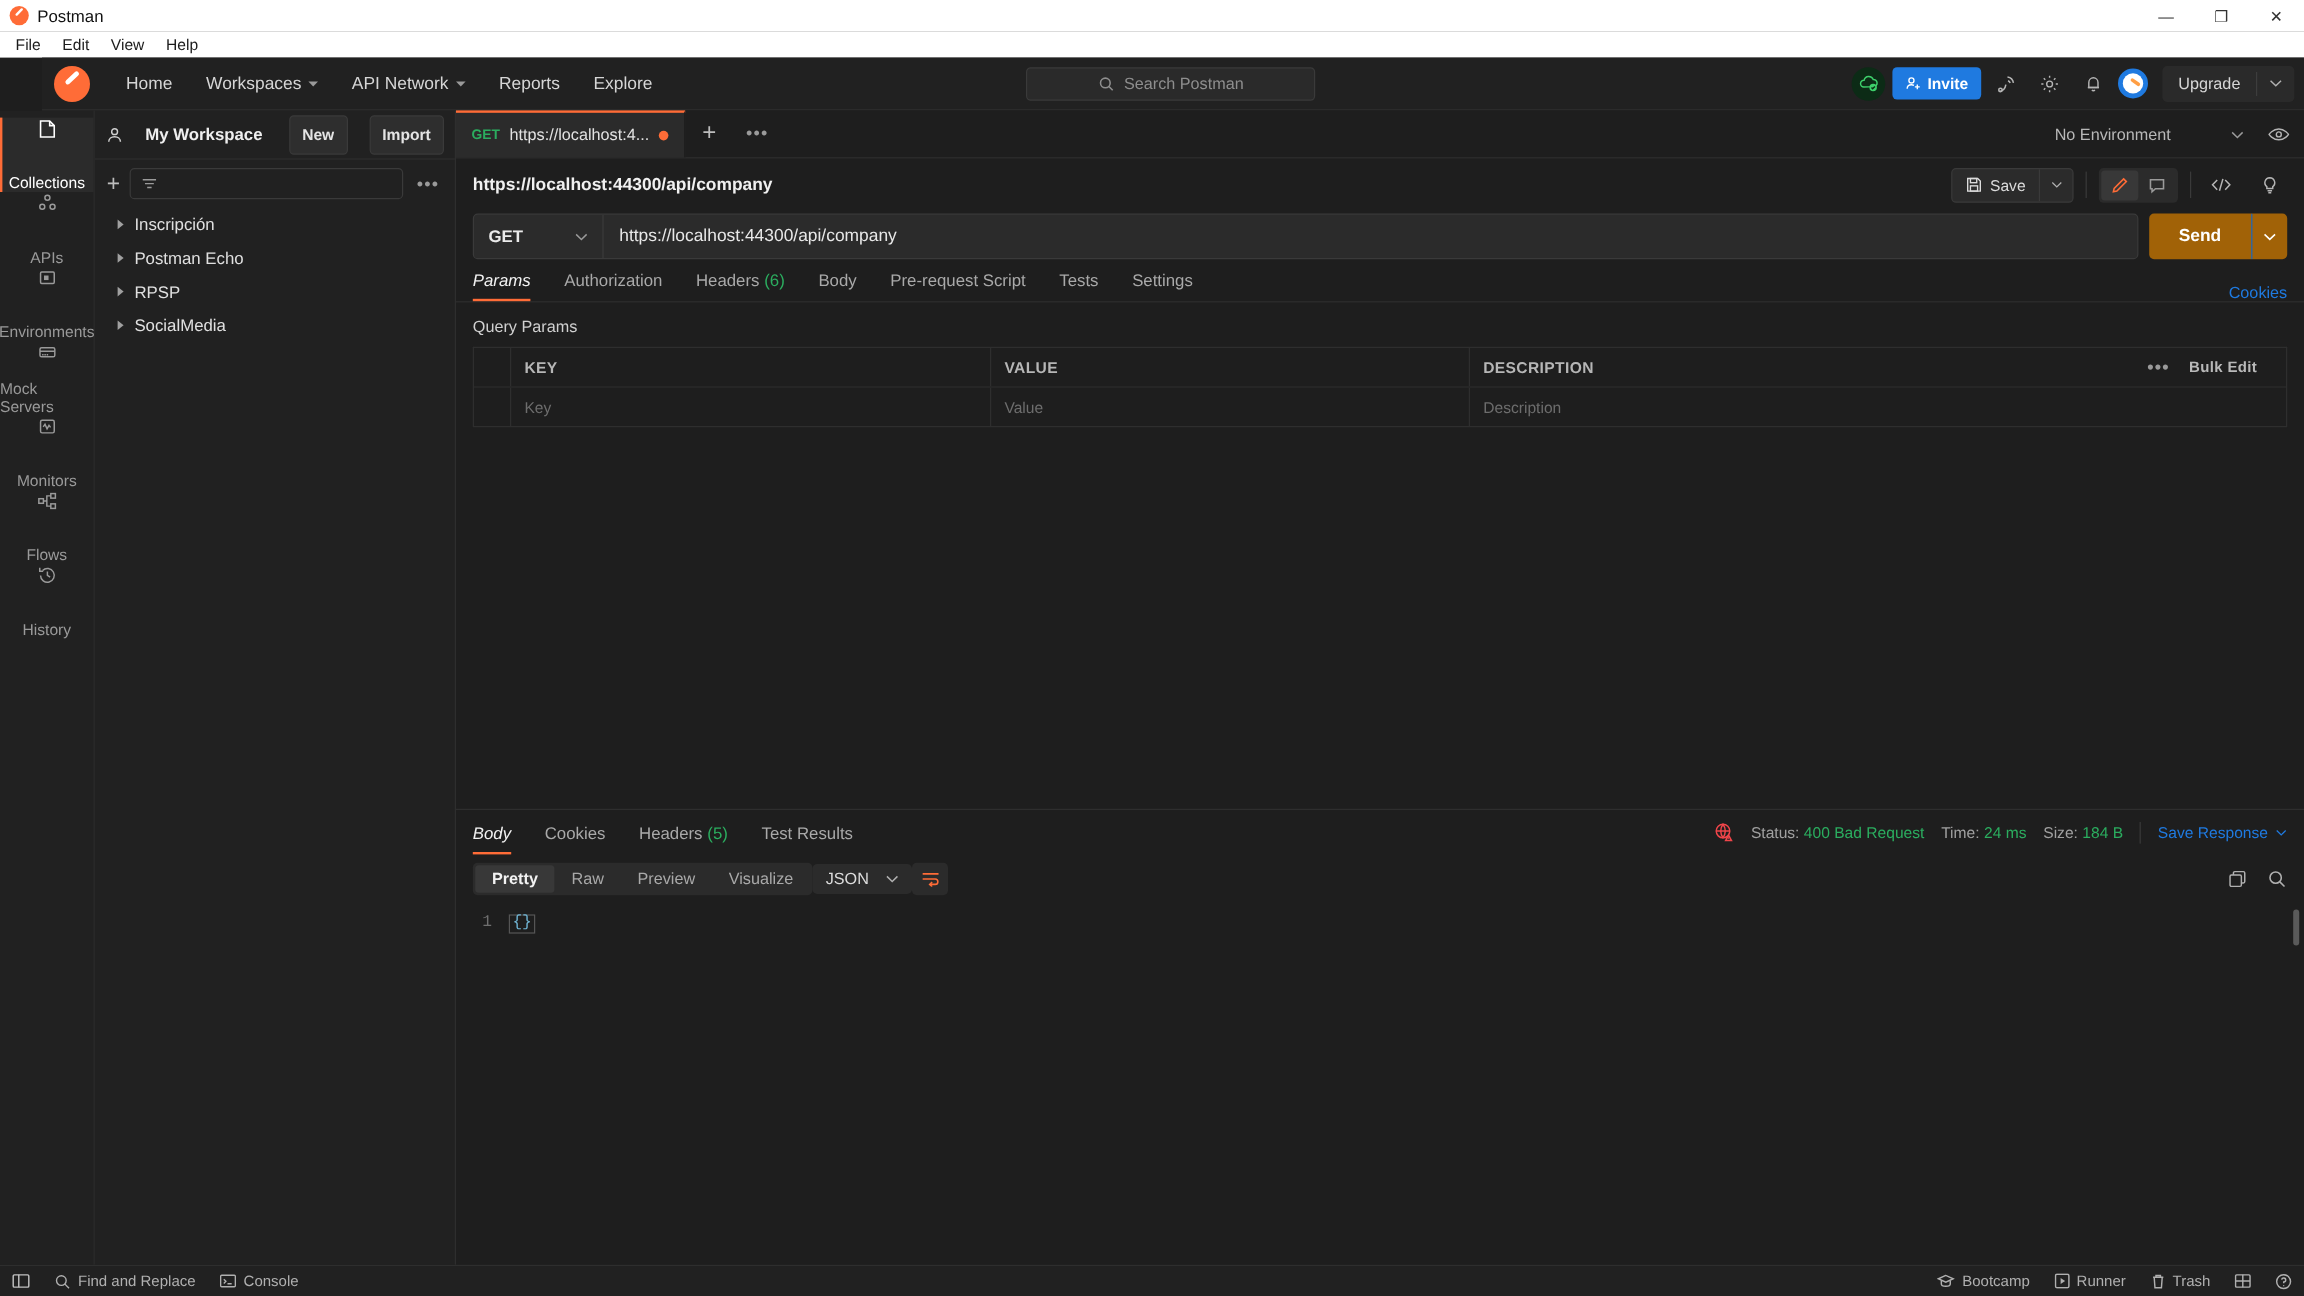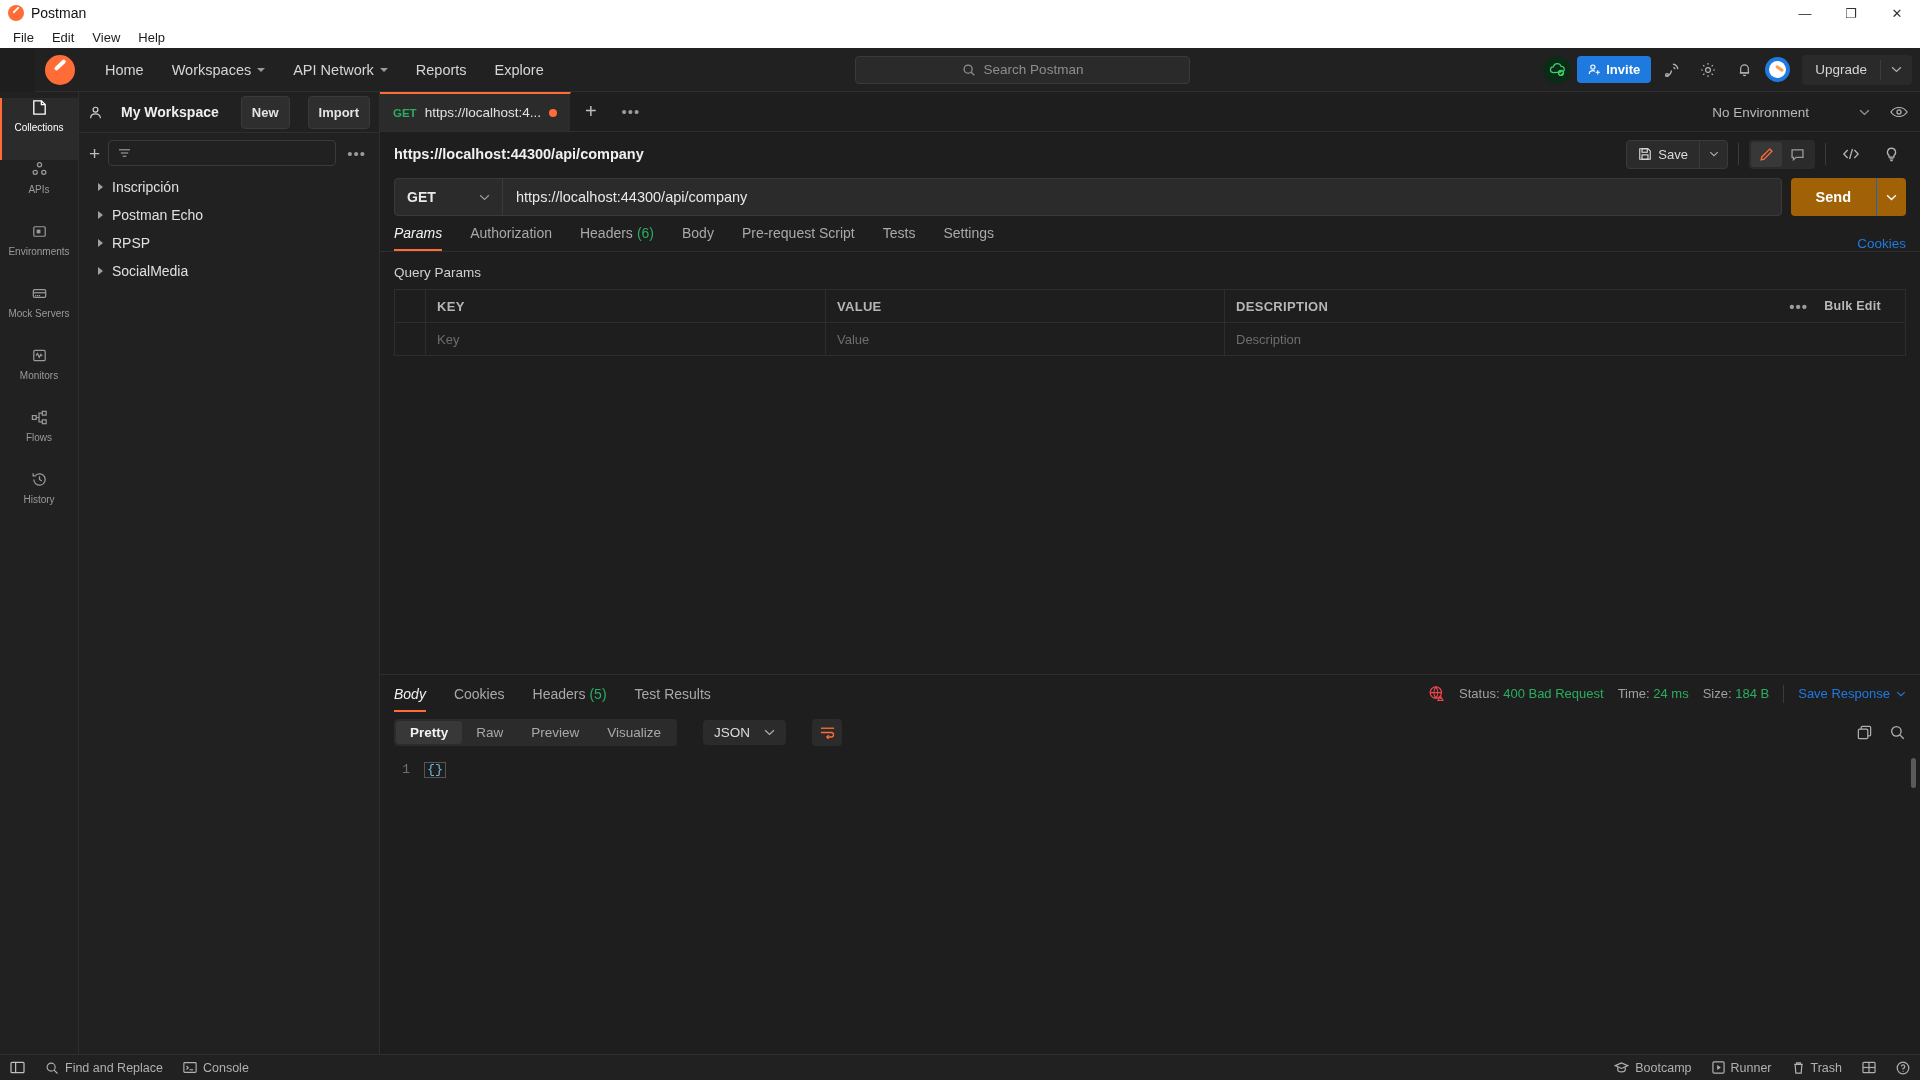--- a/index.html
+++ b/index.html
@@ -47,21 +47,21 @@
   .pm-logo::after {
     content: ""; position: absolute; left: 8px; top: 8px; width: 14px; height: 3.5px;
     background: #fff; transform: rotate(-43deg); border-radius: 2px;
   }
   .navitem {
     display: flex; align-items: center; gap: 6px; padding: 0 14px; height: 44px;
     font-size: 14.5px; color: #d6d6d6; cursor: pointer;
   }
   .caret { width: 0; height: 0; border-left: 4px solid transparent;
     border-right: 4px solid transparent; border-top: 4px solid #9a9a9a; }
-  .searchwrap { position: absolute; left: 820px; width: 335px; }
+  .searchwrap { position: absolute; left: 820px; width: 241px; }
   .searchbox {
     height: 28px; background: #2a2a2a; border: 1px solid #3a3a3a; border-radius: 4px;
     display: flex; align-items: center; justify-content: center; gap: 8px;
     font-size: 13.5px; color: #8e8e8e; cursor: text;
   }
   .topright { position: absolute; right: 8px; display: flex; align-items: center; gap: 6px; }
   .cloud-badge {
     width: 28px; height: 28px; border-radius: 50%; background: #0c2b16;
     display: flex; align-items: center; justify-content: center;
   }
@@ -92,21 +92,21 @@
   }
   .upgrade .lbl { padding: 0 13px; }
   .upgrade .sep { width: 1px; height: 20px; background: #3d3d3d; }
   .upgrade .cv { padding: 0 10px; }
   
   .shell { display: flex; height: calc(1080px - 26px - 22px - 44px - 26px); }
   
   .rail { width: 79px; background: #212121; border-right: 1px solid #2e2e2e; flex: none; padding-top: 6px; }
   .rail-item {
     height: 62px; display: flex; flex-direction: column; align-items: center;
-    justify-content: flex-start; gap: 5px; color: #9a9a9a; font-size: 10px; cursor: pointer;
+    justify-content: space-between; gap: 5px; color: #9a9a9a; font-size: 13px; cursor: pointer;
     position: relative;
   }
   .rail-item.active { background: #2b2b2b; color: #fff; }
   .rail-item.active::before {
     content: ""; position: absolute; left: 0; top: 0; bottom: 0; width: 2px; background: #ff6c37;
   }
   
   .sidebar { width: 301px; background: #212121; border-right: 1px solid #2e2e2e; flex: none; }
   .ws-head {
     height: 41px; display: flex; align-items: center; padding: 0 9px;
@@ -206,21 +206,21 @@
   .bulk { color: #b9b9b9; font-size: 12.5px; font-weight: bold; cursor: pointer; }
   .filler { flex: 1; }
   
   .respwrap { border-top: 1px solid #2e2e2e; background: #1e1e1e; display: flex; flex-direction: column; flex:none; }
   .resptabs { height: 37px; display: flex; align-items: center; padding: 0 14px; position: relative; }
   .rstat { position: absolute; right: 14px; display: flex; align-items: center; gap: 14px; font-size: 13px; }
   .rstat .lbl { color: #a0a0a0; }
   .rstat .ok { color: #2bad5f; }
   .rstat .savresp { color: #1f7ae0; display: flex; align-items: center; gap: 6px; cursor: pointer; }
   .rstat .sep { width:1px; height:18px; background:#3a3a3a; }
-  .fmtbar { height: 40px; display: flex; align-items: center; padding: 0 14px; gap: 26px; position: relative; }
+  .fmtbar { height: 40px; display: flex; align-items: center; padding: 0 14px; gap: 0; position: relative; }
   .seg { display: flex; background: #2b2b2b; border-radius: 4px; padding: 2px; }
   .seg div { padding: 4px 14px; font-size: 13.5px; color: #a9a9a9; border-radius: 3px; cursor: pointer; }
   .seg div.on { background: #383838; color: #f2f2f2; font-weight: bold; }
   .fmtsel { display: flex; align-items: center; gap: 14px; background: #2b2b2b; border-radius: 4px;
     padding: 5px 11px; font-size: 13.5px; color: #dcdcdc; cursor: pointer; }
   .wrapbtn { width: 30px; height: 27px; background: #2b2b2b; border-radius: 4px; display: flex;
     align-items: center; justify-content: center; color: #ff6c37; cursor: pointer; }
   .fmtright { position: absolute; right: 14px; display: flex; gap: 16px; color: #b0b0b0; }
   .code { flex: 1; position: relative; font-family: "Liberation Mono", monospace; padding-top: 10px; }
   .cline { display: flex; font-size: 13.5px; }

